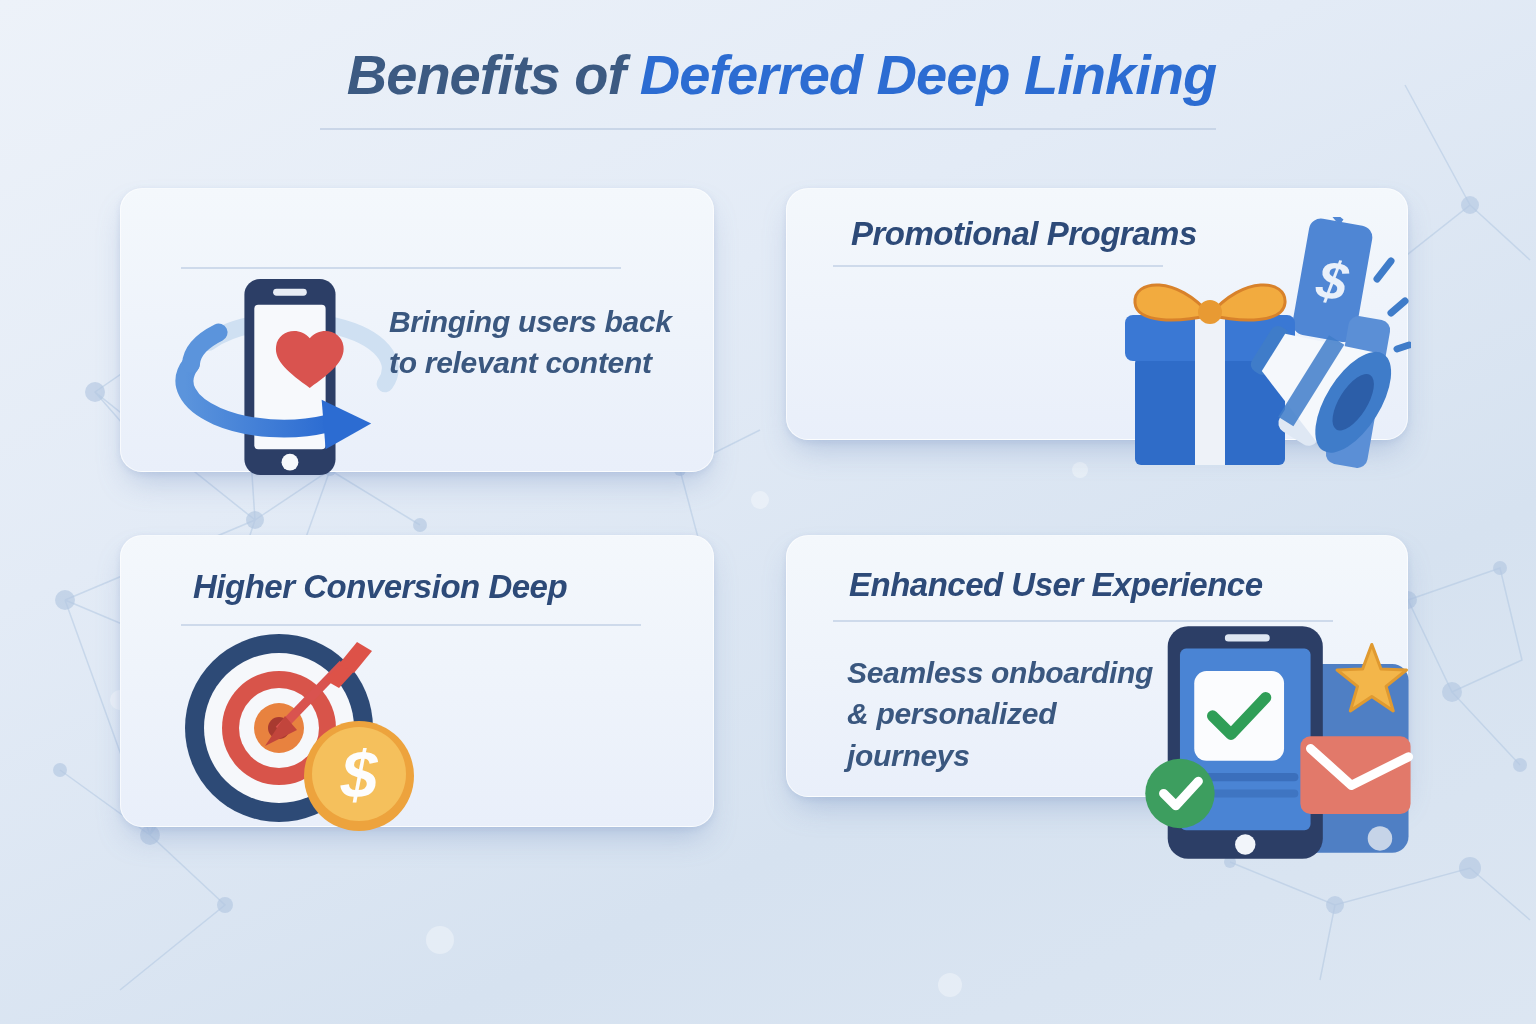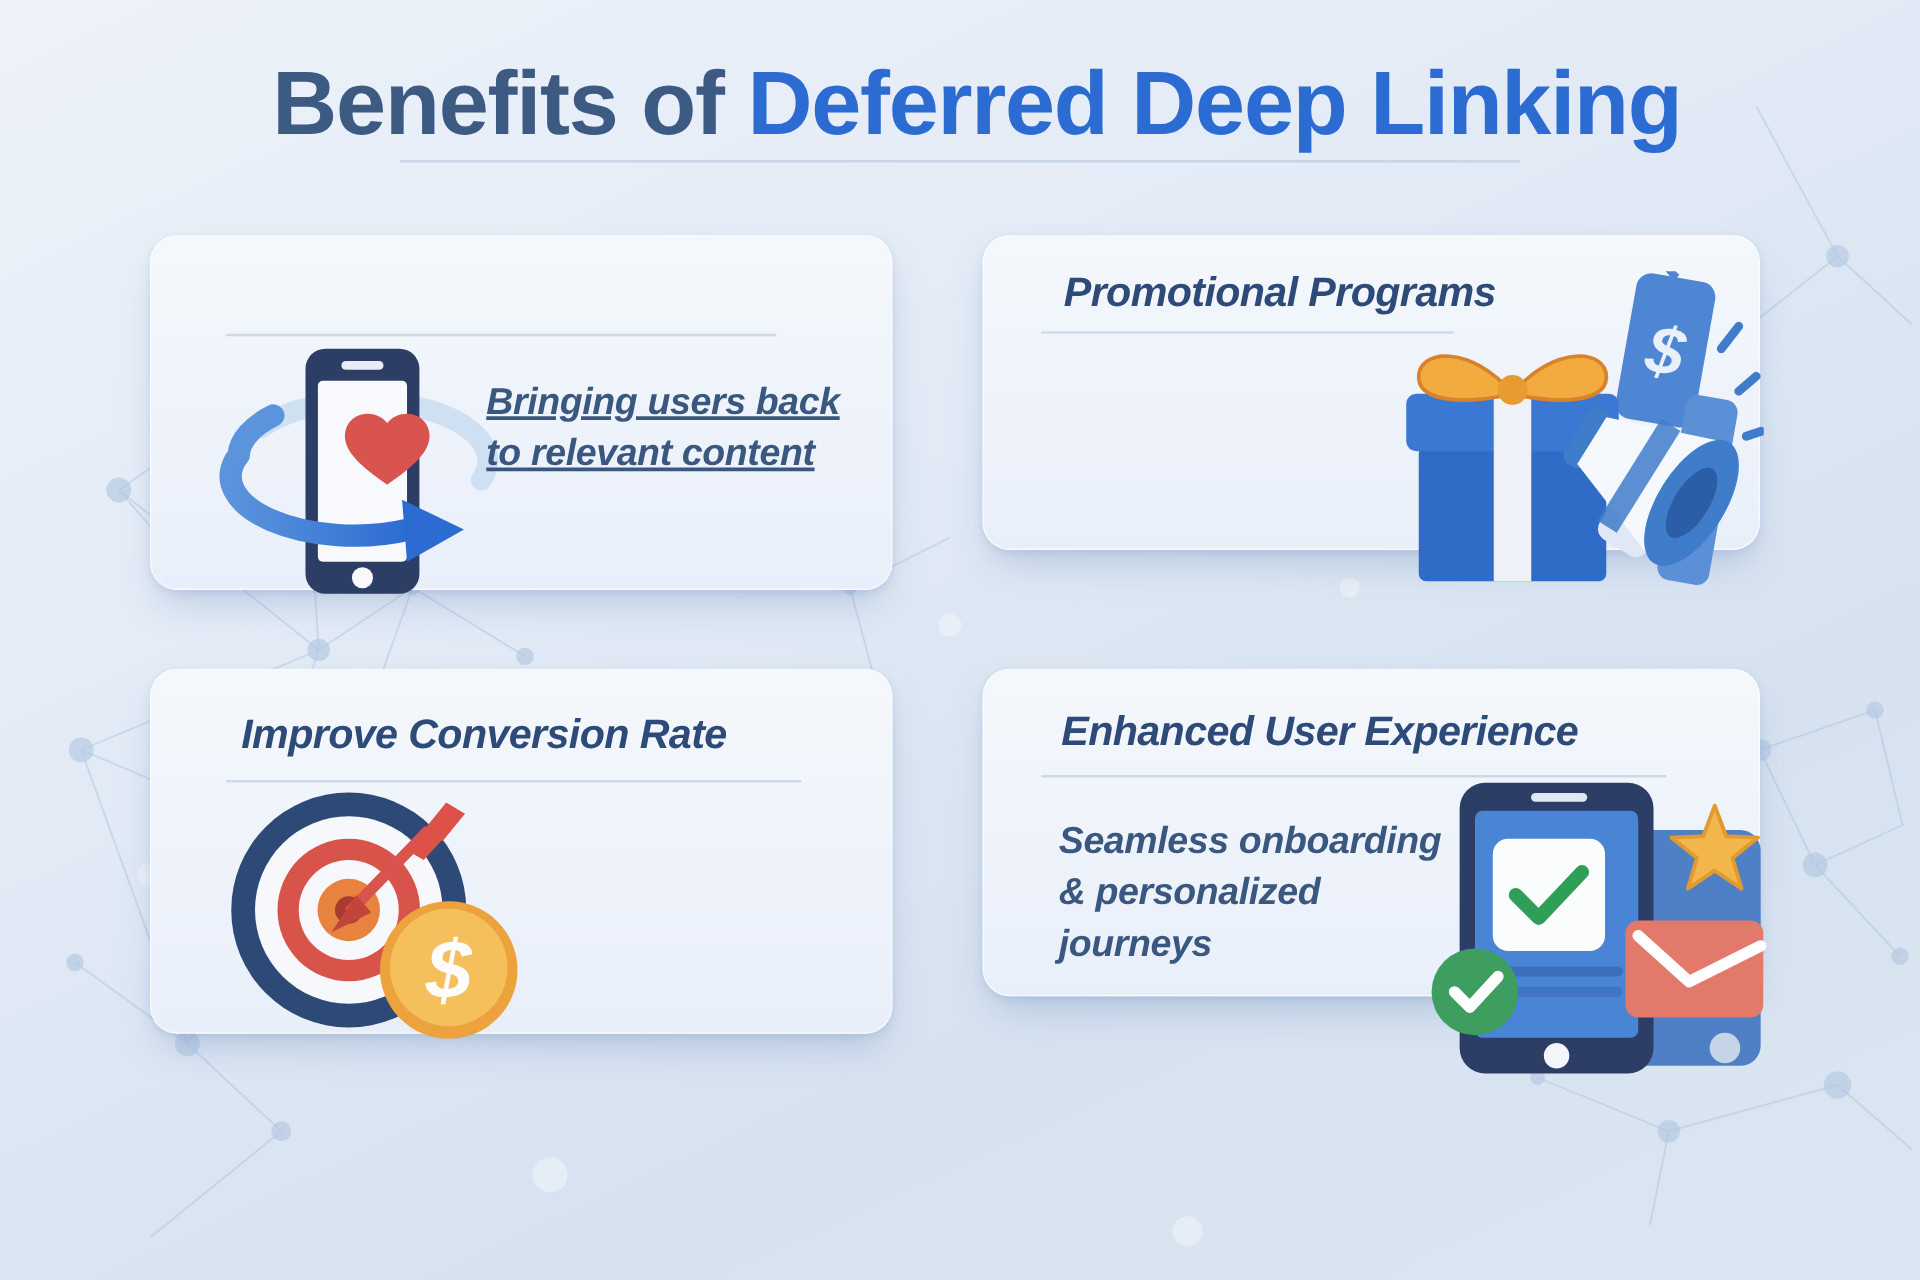--- a/index.html
+++ b/index.html
@@ -5,21 +5,21 @@
   html,body{margin:0;padding:0;background:#cfdcec;}
   .canvas{
     position:relative; width:1536px; height:1024px; overflow:hidden;
     font-family:"Liberation Sans", sans-serif;
     background:linear-gradient(155deg,#edf2f9 0%,#e3ebf6 35%,#d6e2f0 70%,#dce6f2 100%);
   }
   .bg-net{position:absolute;inset:0;pointer-events:none;}
   
   .title-wrap{position:absolute;left:0;top:42px;width:100%;text-align:center;}
   .title{
-    margin:0; font-size:72px; font-weight:bold; 
+    margin:0; font-size:56px; font-weight:bold; font-style:italic;
     letter-spacing:-1px; color:#3c5a82;padding-left:27px;
   }
   .title .hl{color:#2c6cd2;}
   .title-rule{
     position:absolute; left:320px; top:128px; width:896px; height:2px;
     background:#c2d0e3; opacity:.8;
   }
   
   .card{
     position:absolute; border-radius:22px;
@@ -35,21 +35,21 @@
   .desc{
     margin:0; font-size:30px; line-height:1.38; font-weight:bold; font-style:italic;
     color:#3a577f; letter-spacing:-.3px;
   }
   .card .icon{position:absolute;}
   
   .c1{left:120px; top:188px; width:592px; height:282px;}
   .c1 h2{position:absolute; left:0; top:26px; width:100%; text-align:center;}
   .c1 .rule{position:absolute; left:60px; top:78px; width:440px;}
   .c1 .icon{left:46px; top:84px; width:238px; height:208px;}
-  .c1 .desc{position:absolute; left:268px; top:112px; width:300px;text-decoration:underline;}
+  .c1 .desc{position:absolute; left:268px; top:112px; width:300px;}
   
   .c2{left:786px; top:188px; width:620px; height:250px;}
   .c2 h2{position:absolute; left:64px; top:26px;text-align:center;}
   .c2 .rule{position:absolute; left:46px; top:76px; width:330px;}
   .c2 .desc{position:absolute; left:64px; top:112px; width:280px;}
   .c2 .icon{left:318px; top:28px; width:306px; height:264px;}
   
   .c3{left:120px; top:535px; width:592px; height:290px;}
   .c3 h2{position:absolute; left:72px; top:32px;}
   .c3 .rule{position:absolute; left:60px; top:88px; width:460px;}
@@ -170,21 +170,21 @@
         <g stroke="#3f7cc9" stroke-width="7" stroke-linecap="round">
           <line x1="272" y1="62" x2="286" y2="44"></line>
           <line x1="286" y1="96" x2="300" y2="84"></line>
           <line x1="292" y1="132" x2="304" y2="128"></line>
         </g>
       </svg>
     </div>
   </section>
 
   <section class="card c3">
-    <h2>Improve Conversion Rate</h2>
+    <h2>Higher Conversion Deep</h2>
     <div class="rule"></div>
     <div class="icon">
       <svg viewBox="0 0 244 206" width="244" height="206">
         <circle cx="100" cy="100" r="94" fill="#2d4a76"></circle>
         <circle cx="100" cy="100" r="75" fill="#f6f8fb"></circle>
         <circle cx="100" cy="100" r="57" fill="#d8544a"></circle>
         <circle cx="100" cy="100" r="40" fill="#f6f8fb"></circle>
         <circle cx="100" cy="100" r="25" fill="#e8823f"></circle>
         <circle cx="100" cy="100" r="11" fill="#a83a30"></circle>
         <line x1="100" y1="102" x2="164" y2="36" stroke="#d9534f" stroke-width="9"></line>

